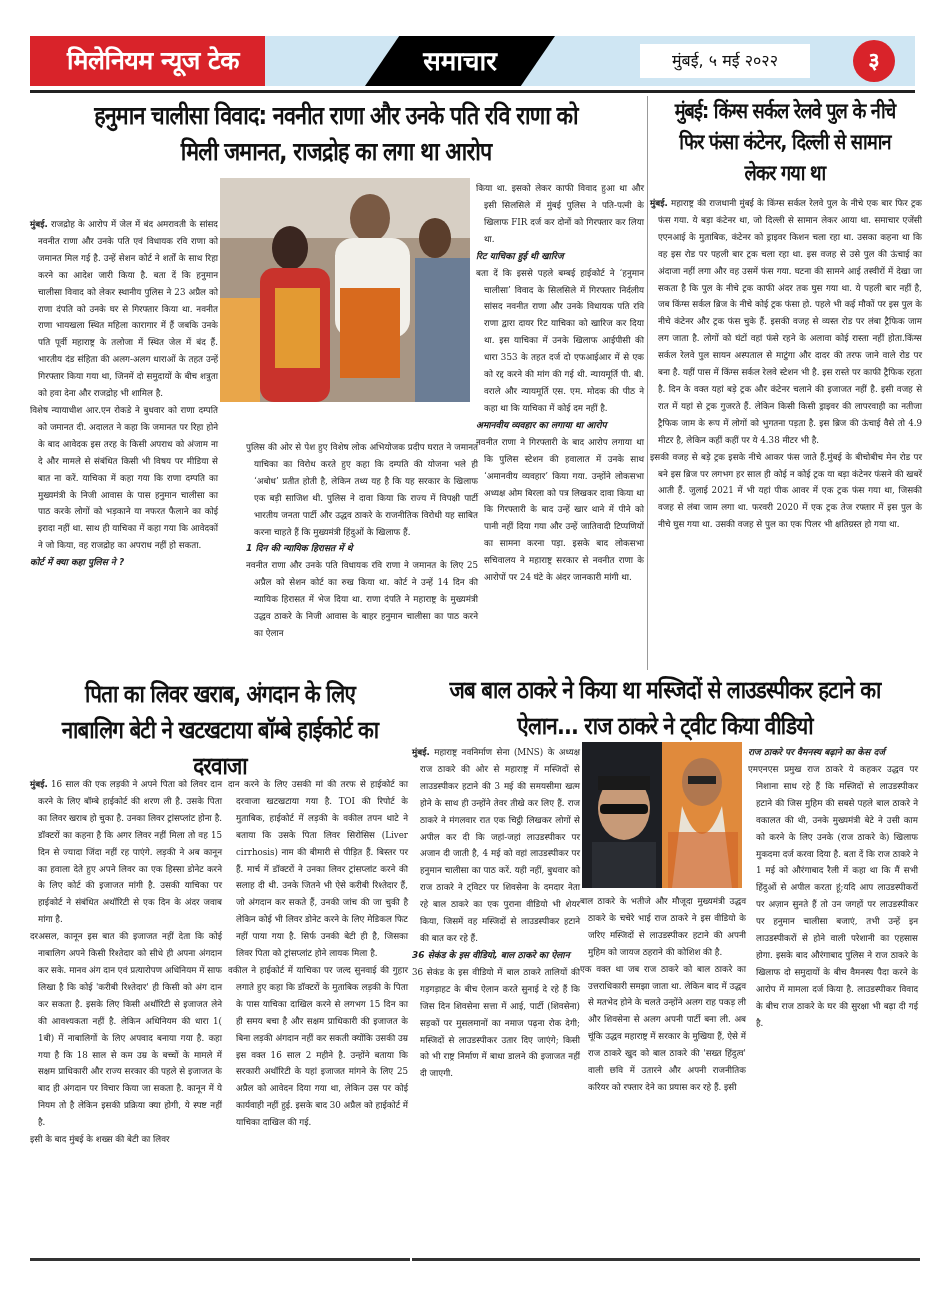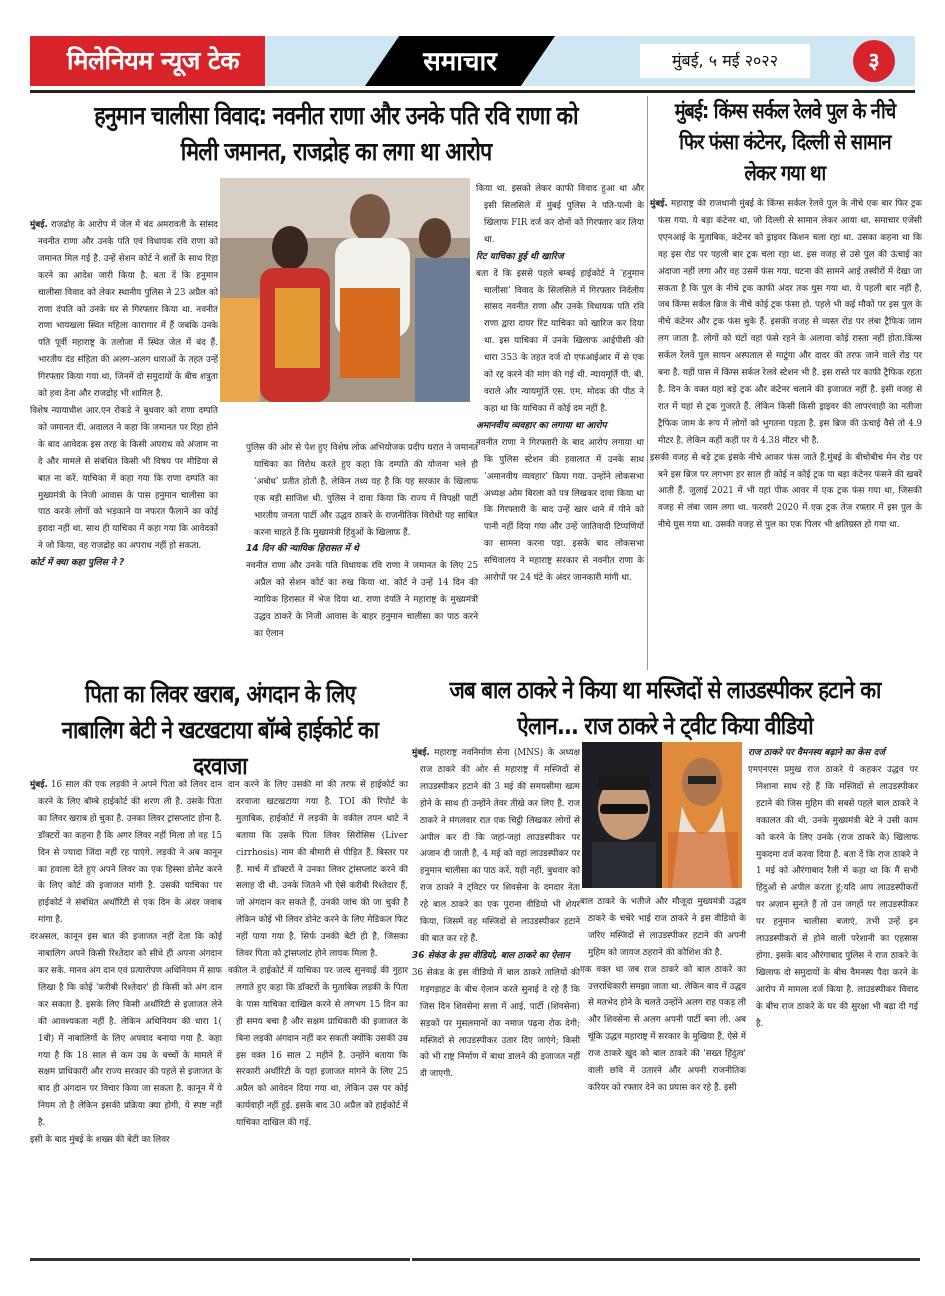--- a/index.html
+++ b/index.html
@@ -57,21 +57,21 @@
     <ellipse cx="70" cy="70" rx="18" ry="22" fill="#3a2620"></ellipse>
     <rect x="40" y="90" width="70" height="134" rx="14" fill="#c9332c"></rect>
     <rect x="55" y="110" width="45" height="80" fill="#e39a32"></rect>
     <ellipse cx="215" cy="60" rx="16" ry="20" fill="#5b3e2c"></ellipse>
     <rect x="195" y="80" width="55" height="144" fill="#6b7d95"></rect>
     <rect x="0" y="120" width="40" height="104" fill="#e9a64a"></rect>
   </svg>
 </div>
 <div class="abs col" id="s1c2" style="left:246px;top:403px;width:232px;margin-top:36px;">
     <p><span>पुलिस की ओर से पेश हुए विशेष लोक अभियोजक प्रदीप घरात ने जमानत याचिका का विरोध करते हुए कहा कि दम्पति की योजना भले ही ‘अबोध’ प्रतीत होती है, लेकिन तथ्य यह है कि यह सरकार के खिलाफ एक बड़ी साजिश थी. पुलिस ने दावा किया कि राज्य में विपक्षी पार्टी भारतीय जनता पार्टी और उद्धव ठाकरे के राजनीतिक विरोधी यह साबित करना चाहते हैं कि मुख्यमंत्री हिंदुओं के खिलाफ हैं.</span></p>
-    <p class="sub">14 दिन की न्यायिक हिरासत में थे</p>
+    <p class="sub">1 दिन की न्यायिक हिरासत में थे</p>
     <p><span>नवनीत राणा और उनके पति विधायक रवि राणा ने जमानत के लिए 25 अप्रैल को सेशन कोर्ट का रुख किया था. कोर्ट ने उन्हें 14 दिन की न्यायिक हिरासत में भेज दिया था. राणा दंपति ने महाराष्ट्र के मुख्यमंत्री उद्धव ठाकरे के निजी आवास के बाहर हनुमान चालीसा का पाठ करने का ऐलान</span></p>
   </div>
 <div class="abs col" id="s1c3" style="left:476px;top:180px;width:168px;">
     <p><span>किया था. इसको लेकर काफी विवाद हुआ था और इसी सिलसिले में मुंबई पुलिस ने पति-पत्नी के खिलाफ FIR दर्ज कर दोनों को गिरफ्तार कर लिया था.</span></p>
     <p class="sub">रिट याचिका हुई थी खारिज</p>
     <p><span>बता दें कि इससे पहले बम्बई हाईकोर्ट ने ‘हनुमान चालीसा’ विवाद के सिलसिले में गिरफ्तार निर्दलीय सांसद नवनीत राणा और उनके विधायक पति रवि राणा द्वारा दायर रिट याचिका को खारिज कर दिया था. इस याचिका में उनके खिलाफ आईपीसी की धारा 353 के तहत दर्ज दो एफआईआर में से एक को रद्द करने की मांग की गई थी. न्यायमूर्ति पी. बी. वराले और न्यायमूर्ति एस. एम. मोदक की पीठ ने कहा था कि याचिका में कोई दम नहीं है.</span></p>
     <p class="sub">अमानवीय व्यवहार का लगाया था आरोप</p>
     <p><span>नवनीत राणा ने गिरफ्तारी के बाद आरोप लगाया था कि पुलिस स्टेशन की हवालात में उनके साथ ‘अमानवीय व्यवहार’ किया गया. उन्होंने लोकसभा अध्यक्ष ओम बिरला को पत्र लिखकर दावा किया था कि गिरफ्तारी के बाद उन्हें खार थाने में पीने को पानी नहीं दिया गया और उन्हें जातिवादी टिप्पणियों का सामना करना पड़ा. इसके बाद लोकसभा सचिवालय ने महाराष्ट्र सरकार से नवनीत राणा के आरोपों पर 24 घंटे के अंदर जानकारी मांगी था.</span></p>
   </div>
 

